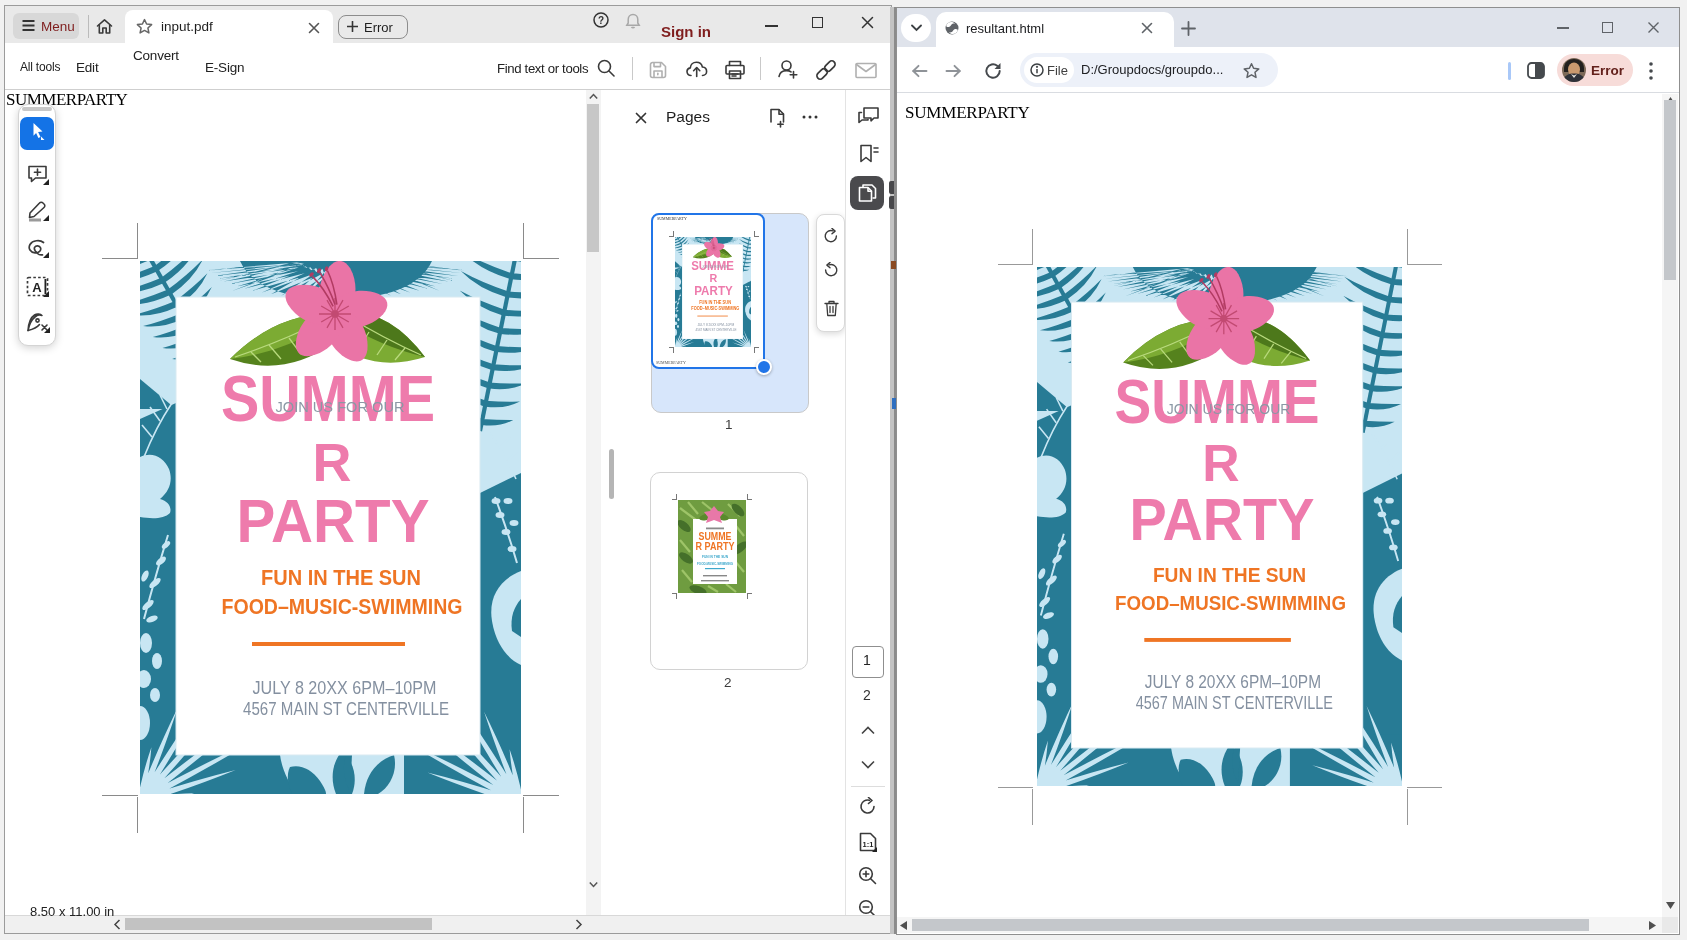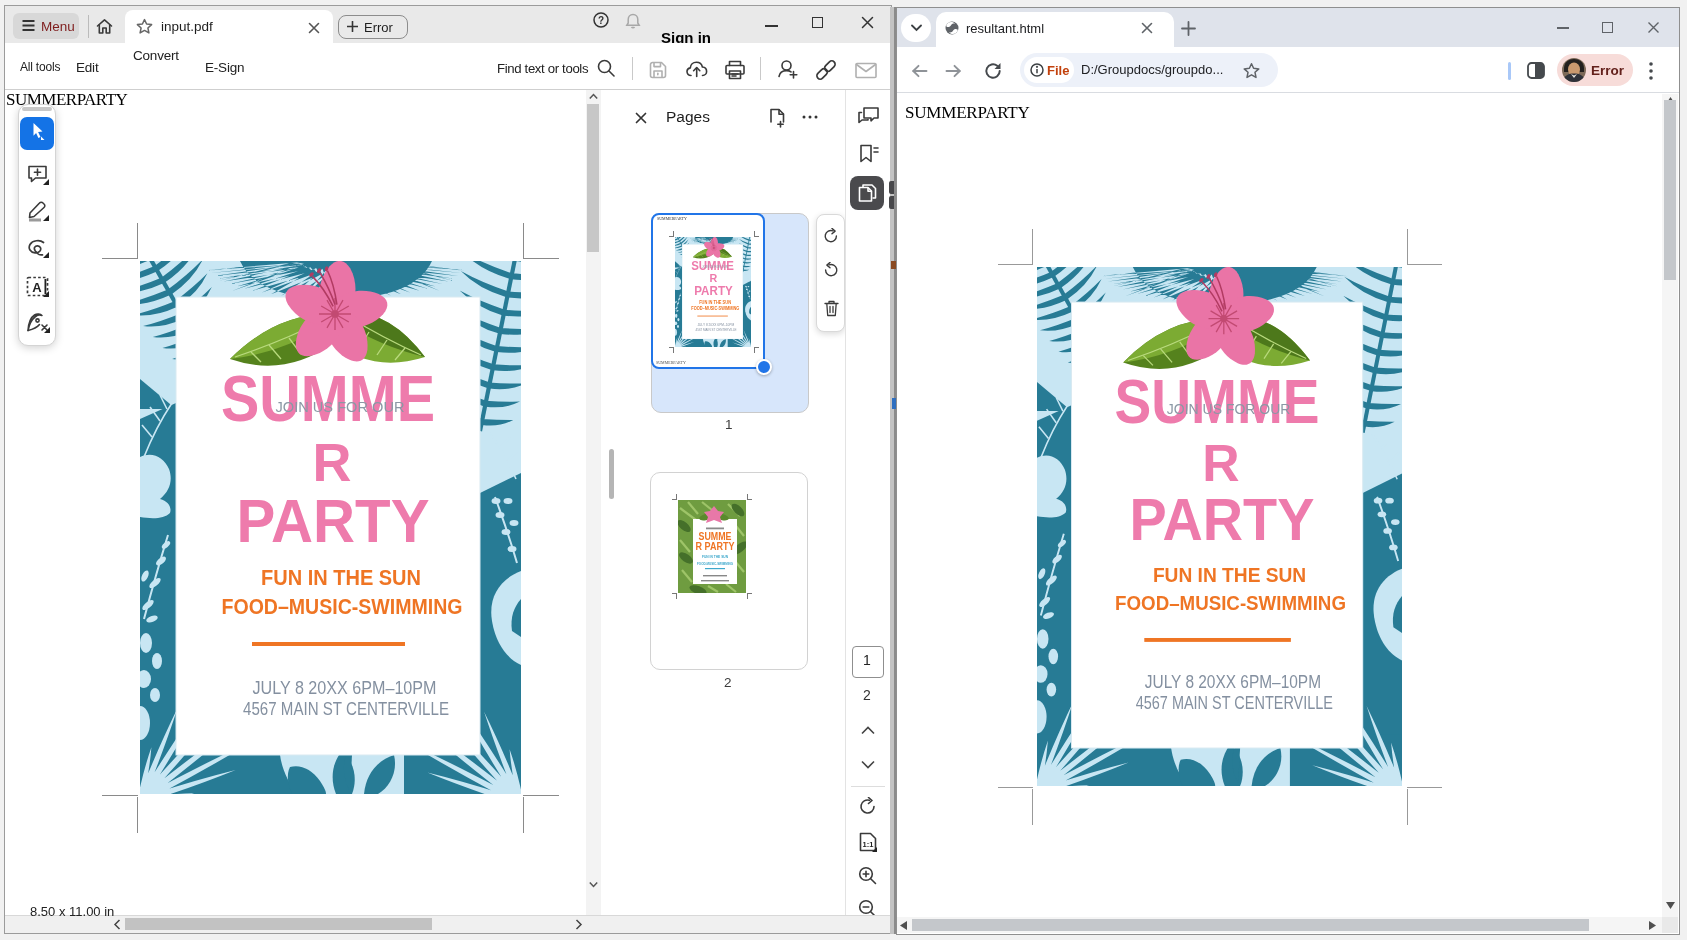--- a/index.html
+++ b/index.html
@@ -190,21 +190,21 @@
 <svg style="position:absolute;left:593px;top:12px;" width="16" height="16" viewBox="0 0 16 16">
     <circle cx="8" cy="8" r="7" fill="none" stroke="#333" stroke-width="1.5"></circle>
     <text x="8" y="11.5" text-anchor="middle" font-size="10" font-weight="bold" fill="#333" font-family="Liberation Sans">?</text>
   </svg>
 <svg style="position:absolute;left:625px;top:13px;" width="16" height="16" viewBox="0 0 16 16">
     <g fill="none" stroke="#a8a8a8" stroke-width="1.5">
       <path d="M8,1.5 C5,1.5 3.2,3.8 3.2,6.5 L3.2,10 L1.8,12.3 H14.2 L12.8,10 L12.8,6.5 C12.8,3.8 11,1.5 8,1.5 Z"></path>
       <path d="M6.5,14 A1.8,1.8 0 0 0 9.5,14"></path>
     </g>
   </svg>
-<div class="t" style="left:661px;top:29px;font-size:15px;font-weight:bold;color:#000000">Sign in</div>
+<div class="t" style="left:661px;top:23px;font-size:15px;font-weight:bold;color:#7f1d1d">Sign in</div>
 <div style="position:absolute;left:765px;top:25px;width:13px;height:2px;background:#333"></div>
 <div style="position:absolute;left:812px;top:17px;width:11px;height:11px;border:1.4px solid #333;box-sizing:border-box"></div>
 <svg style="position:absolute;left:861px;top:16px;" width="13" height="13" viewBox="0 0 13 13">
     <path stroke="#333" stroke-width="1.5" stroke-linecap="round" d="M1.5,1.5 L11.5,11.5 M11.5,1.5 L1.5,11.5"></path>
   </svg>
 <div style="position:absolute;left:5px;top:43px;width:886px;height:47px;background:#fff;border-bottom:1px solid #cfcfcf;box-sizing:border-box"></div>
 <div class="t" style="left:20px;top:60px;font-size:12px;letter-spacing:-0.2px;color:#222">All tools</div>
 <div class="t" style="left:76px;top:60px;font-size:13.5px;letter-spacing:-0.2px;color:#222">Edit</div>
 <div class="t" style="left:133px;top:48px;font-size:13.5px;letter-spacing:-0.2px;color:#222">Convert</div>
 <div class="t" style="left:205px;top:60px;font-size:13.5px;letter-spacing:-0.2px;color:#222">E-Sign</div>
@@ -519,21 +519,21 @@
   </svg>
 <div style="position:absolute;left:1020px;top:53px;width:258px;height:34px;background:#edf1f9;border-radius:17px"></div>
 <div style="position:absolute;left:1024px;top:57px;width:50px;height:26px;background:#fff;border-radius:13px"></div>
 <svg style="position:absolute;left:1030px;top:63px;" width="14" height="14" viewBox="0 0 14 14">
     <g fill="none" stroke="#3c4043" stroke-width="1.5">
       <circle cx="7" cy="7" r="6"></circle>
       <path d="M7,6 V10.2"></path>
       <circle cx="7" cy="3.8" r="0.4" fill="#3c4043"></circle>
     </g>
   </svg>
-<div class="t" style="left:1047px;top:63px;font-size:13px;font-weight:bold;color:#c2410c">File</div>
+<div class="t" style="left:1047px;top:63px;font-size:13px;font-weight:normal;color:#404040">File</div>
 <div class="t" style="left:1081px;top:62px;font-size:13px;color:#202124">D:/Groupdocs/groupdo...</div>
 <svg style="position:absolute;left:1243px;top:62px;" width="17" height="17" viewBox="0 0 17 17">
     <path fill="none" stroke="#5f6368" stroke-width="1.5" stroke-linejoin="round" d="M8.5,1.8 L10.6,6.3 L15.8,6.9 L12,10.3 L13,15.4 L8.5,12.8 L4,15.4 L5,10.3 L1.2,6.9 L6.4,6.3 Z"></path>
   </svg>
 <div style="position:absolute;left:1508px;top:62px;width:3px;height:18px;background:#a9c8f8;border-radius:1.5px"></div>
 <svg style="position:absolute;left:1527px;top:62px;" width="18" height="17" viewBox="0 0 18 17">
     <rect x="1" y="1" width="16" height="15" rx="3.5" fill="none" stroke="#45494d" stroke-width="1.8"></rect>
     <path fill="#45494d" d="M8,1 H13.5 A3.5,3.5 0 0 1 17,4.5 V12.5 A3.5,3.5 0 0 1 13.5,16 H8 Z"></path>
   </svg>
 <div style="position:absolute;left:1557px;top:54px;width:76px;height:32px;background:#f7dcd9;border-radius:16px"></div>

